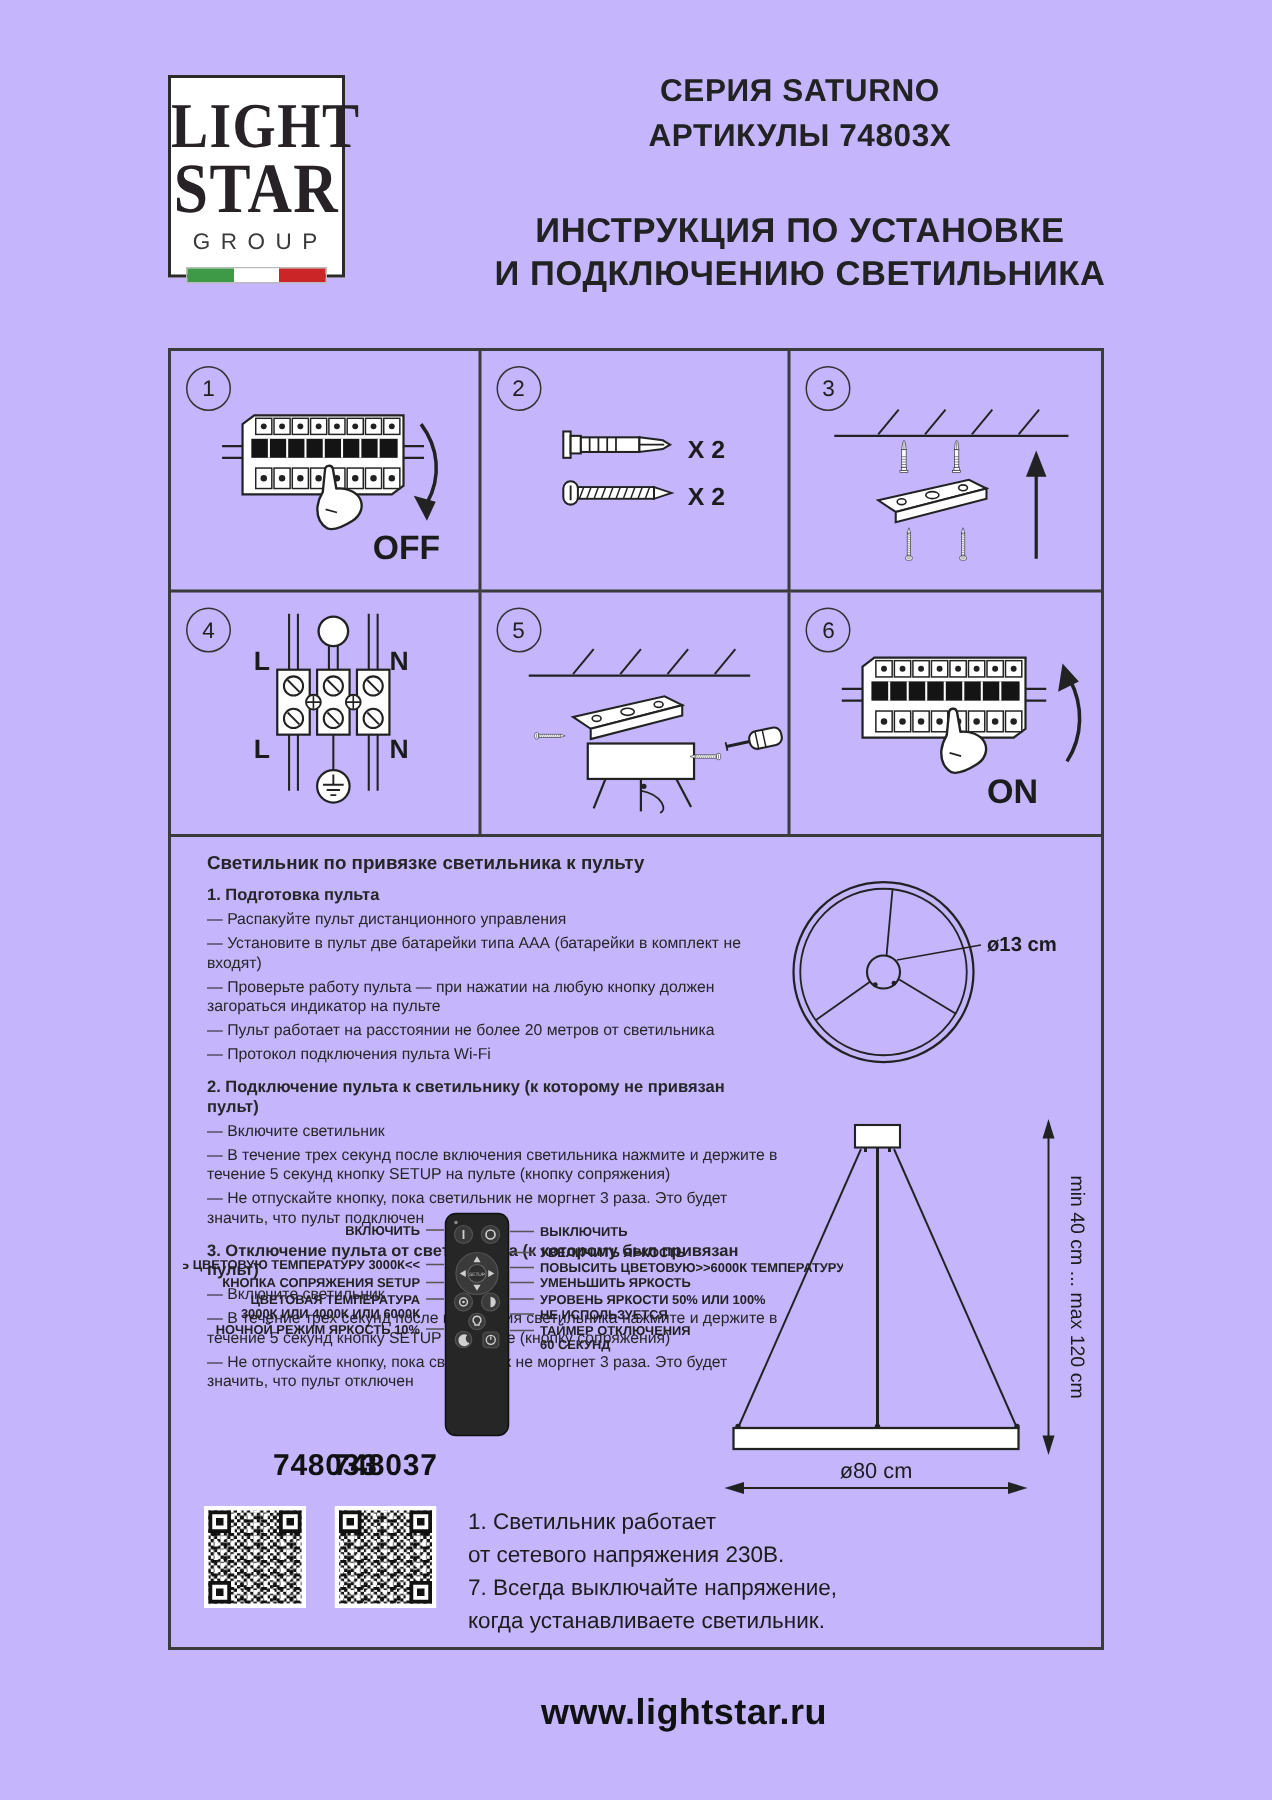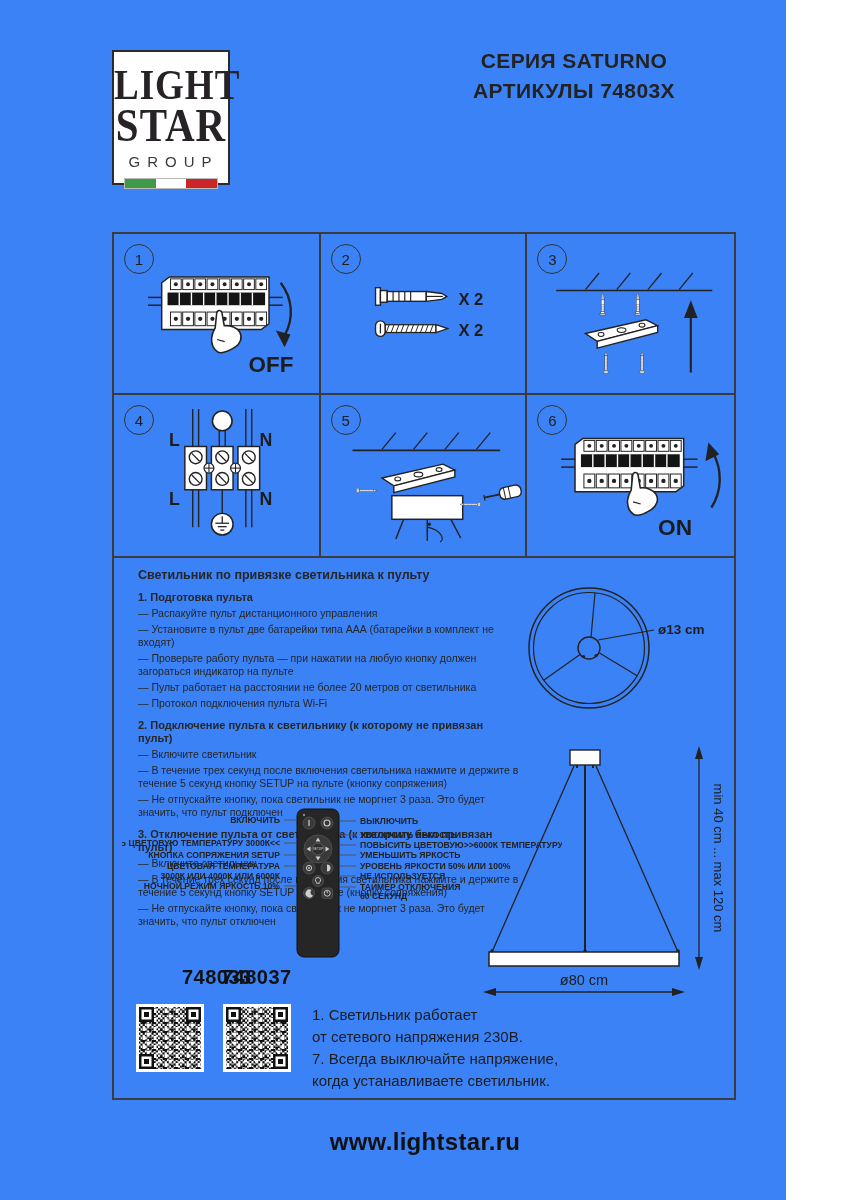--- a/index.html
+++ b/index.html
@@ -1,16 +1,16 @@
 <!DOCTYPE html>
 <html><head>
 <meta charset="utf-8">
 <style>
   html,body{margin:0;padding:0;background:#ffffff;}
-  .page{position:relative;width:786px;height:1200px;background:#3b82f6;overflow:hidden;
+  .page{position:relative;width:848px;height:1200px;background:#c4b5fd;overflow:hidden;
         font-family:"Liberation Sans",sans-serif;color:#1f1f1f;}
   
   .logo-box{position:absolute;left:112px;top:50px;width:118px;height:135px;
             border:2px solid #2b2b2b;background:#fff;text-align:center;box-sizing:border-box;}
   .logo-light,.logo-star{font-family:"Liberation Serif",serif;font-weight:bold;color:#262226;
             letter-spacing:1px;line-height:1;}
   .logo-light{font-size:37px;margin-top:14px;transform:scaleY(1.15);}
   .logo-star{font-size:41px;margin-top:2px;transform:scaleY(1.15);}
   .logo-group{font-size:15px;letter-spacing:7px;color:#3a3a3a;margin-top:7px;margin-left:5px;}
   .logo-flag{display:flex;width:92px;height:9px;margin:8px auto 0 auto;border:1px solid #bbb;}
@@ -192,20 +192,24 @@
     <div class="logo-group">GROUP</div>
     <div class="logo-flag">
       <div style="background:#3f9a47"></div>
       <div style="background:#ffffff"></div>
       <div style="background:#cc2527"></div>
     </div>
   </div>
   <div class="title-block">
     <div class="title-series">СЕРИЯ SATURNO</div>
     <div class="title-articles">АРТИКУЛЫ 74803X</div>
+    <div class="title-main">
+      <div>ИНСТРУКЦИЯ ПО УСТАНОВКЕ</div>
+      <div>И ПОДКЛЮЧЕНИЮ СВЕТИЛЬНИКА</div>
+    </div>
   </div>
 
   <div class="steps">
 
     <div class="cell br bb">
       <svg class="diagram" viewBox="0 0 208 163">
         <use href="#breaker" x="48" y="40"></use>
         <use href="#hand" transform="translate(90,82) rotate(-14)"></use>
         <path d="M170,50 C182,66 184,86 174,104" stroke="#222" stroke-width="2.4" fill="none"></path>
         <polygon points="174,116 165,99 180,103" fill="#222"></polygon>

